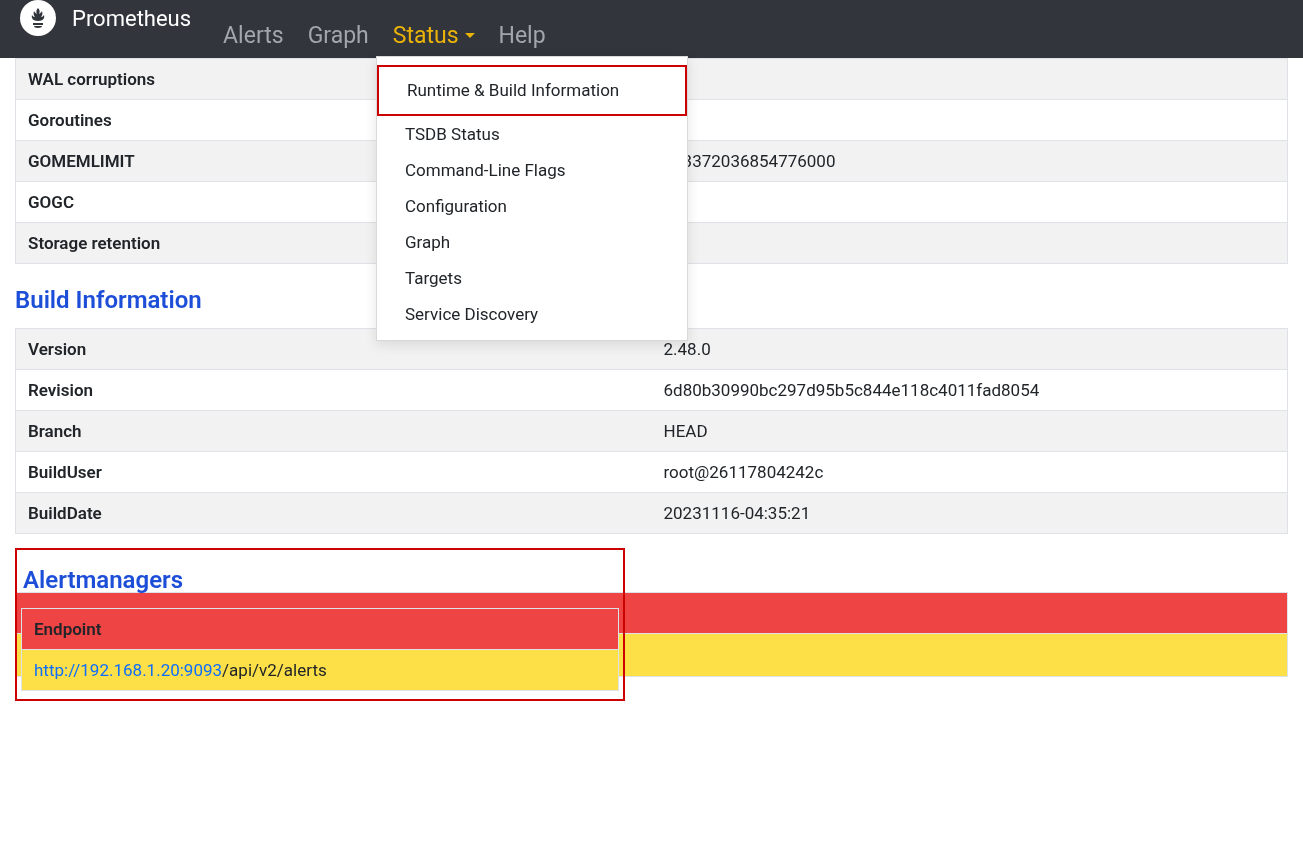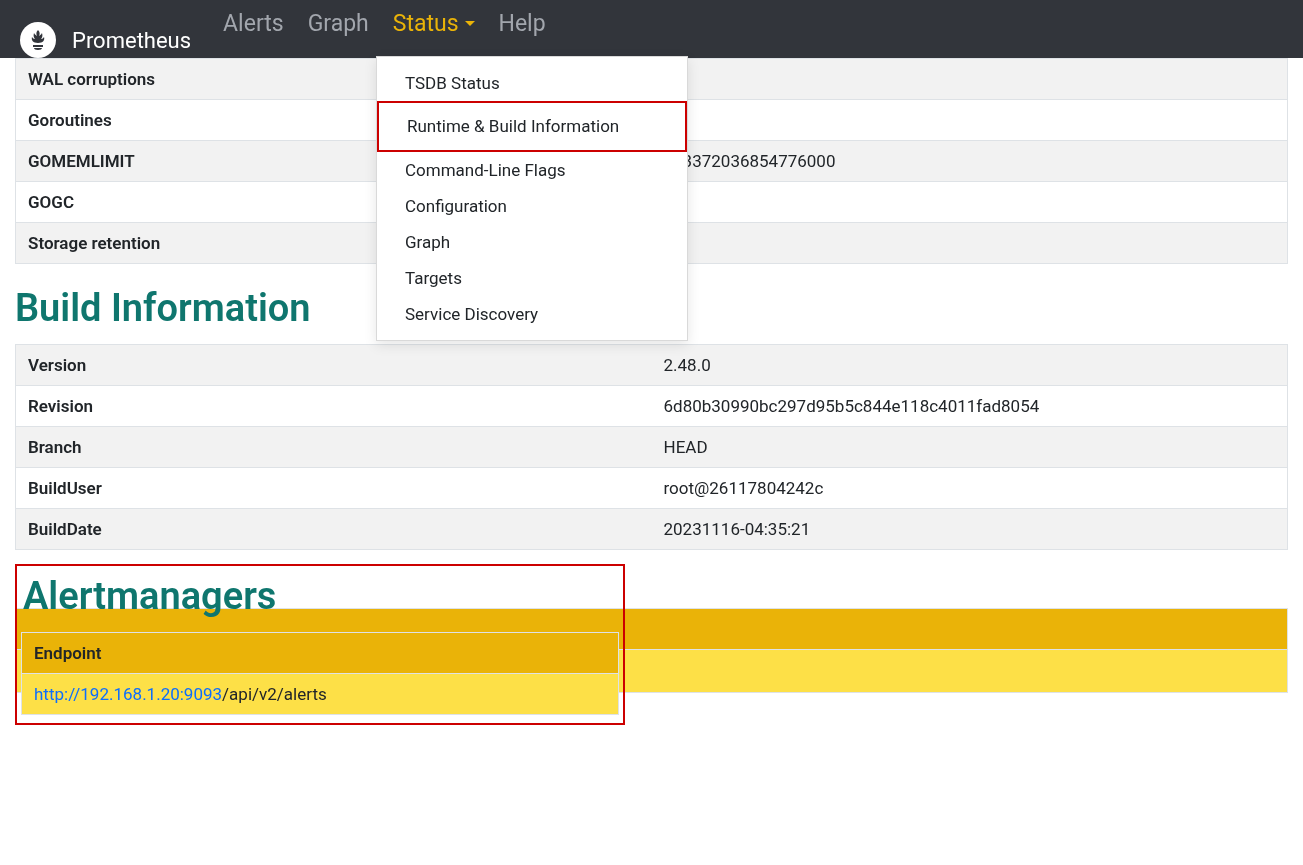--- a/index.html
+++ b/index.html
@@ -9,21 +9,21 @@
     }
     body {
       font-family: "Segoe UI", -apple-system, BlinkMacSystemFont, Roboto, "Helvetica Neue", Arial, sans-serif;
       font-size: 16px;
       color: #212529;
       background: #fff;
     }
     .navbar {
       background: #32353b;
       display: flex;
-      align-items: flex-end;
+      align-items: flex-start;
       padding: 0 20px;
       height: 58px;
       position: relative;
     }
     .navbar-brand {
       display: flex;
       align-items: center;
       gap: 16px;
       color: #fff;
       font-size: 22px;
@@ -92,24 +92,24 @@
       white-space: nowrap;
     }
     .dropdown-item.highlighted {
       border: 2px solid #c00;
       line-height: 1.8;
     }
     .content {
       padding: 0 15px 20px 15px;
     }
     h2 {
-      font-size: 38px;
+      font-size: 24px;
       font-weight: 600;
       margin: 22px 0 14px 0;
-      color: #0f766e;
+      color: #1d4ed8;
     }
     table {
       width: 100%;
       border-collapse: collapse;
       border: 1px solid #dee2e6;
     }
     table tr {
       border-bottom: 1px solid #dee2e6;
     }
     table th, table td {
@@ -139,31 +139,31 @@
       text-decoration: none;
     }
     .alertmanagers-box {
       border: 2px solid #c00;
       padding: 0px 4px 8px 4px;
       margin-top: 14px;
       display: inline-block;
       width: 610px;
     }
     .alertmanagers-box h2 {
-      margin: 8px 0 14px 2px;
+      margin: 16px 0 14px 2px;
     }
     .am-table {
       width: 100%;
       border-collapse: collapse;
     }
     .am-table tr {
       border: 1px solid #dee2e6;
     }
     .am-header {
-      background: #eab308;
+      background: #ef4444;
       font-weight: 600;
       padding: 10px 12px;
       font-size: 17px;
     }
     .am-cell {
       background: #fde047;
       padding: 10px 12px;
       font-size: 17px;
     }
     .am-wrapper {
@@ -189,22 +189,22 @@
     <div class="nav-link">Alerts</div>
     <div class="nav-link">Graph</div>
     <div class="nav-link active dropdown">
       <span>Status</span>
       <span class="caret"></span>
     </div>
     <div class="nav-link">Help</div>
   </div>
 
   <div class="dropdown-menu">
+    <div class="dropdown-item highlighted">Runtime &amp; Build Information</div>
     <div class="dropdown-item">TSDB Status</div>
-    <div class="dropdown-item highlighted">Runtime &amp; Build Information</div>
     <div class="dropdown-item">Command-Line Flags</div>
     <div class="dropdown-item">Configuration</div>
     <div class="dropdown-item">Graph</div>
     <div class="dropdown-item">Targets</div>
     <div class="dropdown-item">Service Discovery</div>
   </div>
 </div>
 
 <div class="content">
 

